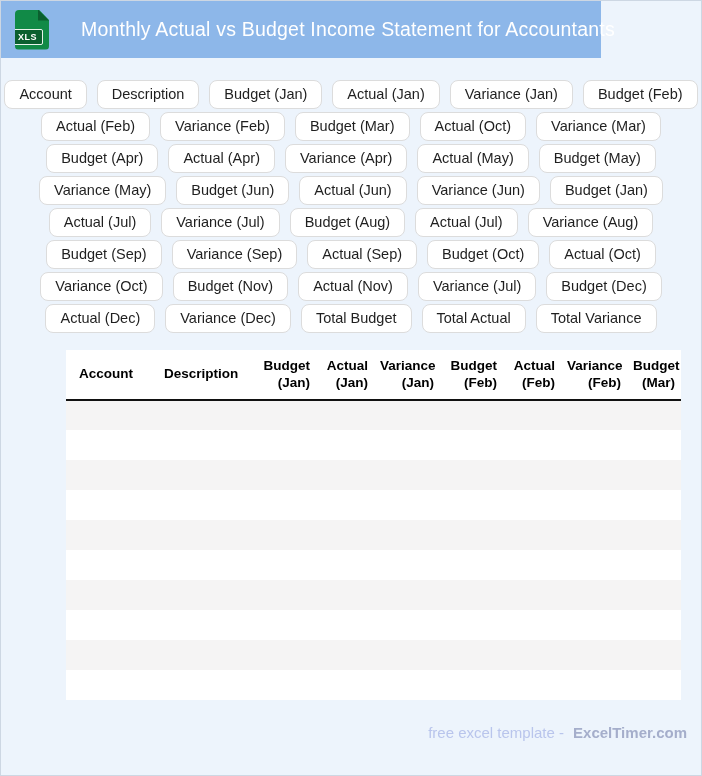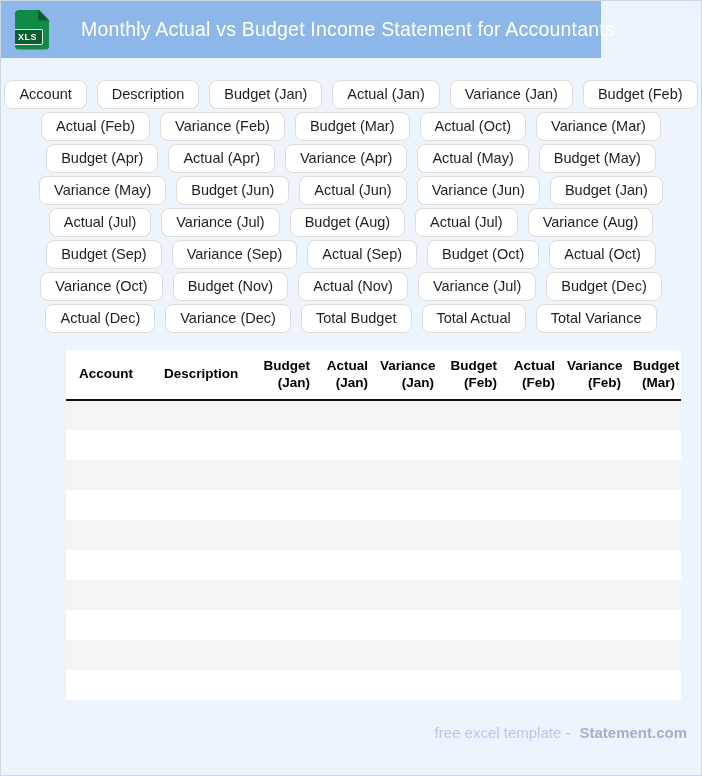--- a/index.html
+++ b/index.html
@@ -252,16 +252,16 @@
           <td colspan="9"></td>
         </tr>
       <tr>
           <td colspan="9"></td>
         </tr>
     </tbody>
   </table>
 
   <div class="footer">
     <span>free excel template -</span>
-    <span class="brand">Statement.com</span>
+    <span class="brand">ExcelTimer.com</span>
   </div>
 
 </div>
 
 </body></html>

